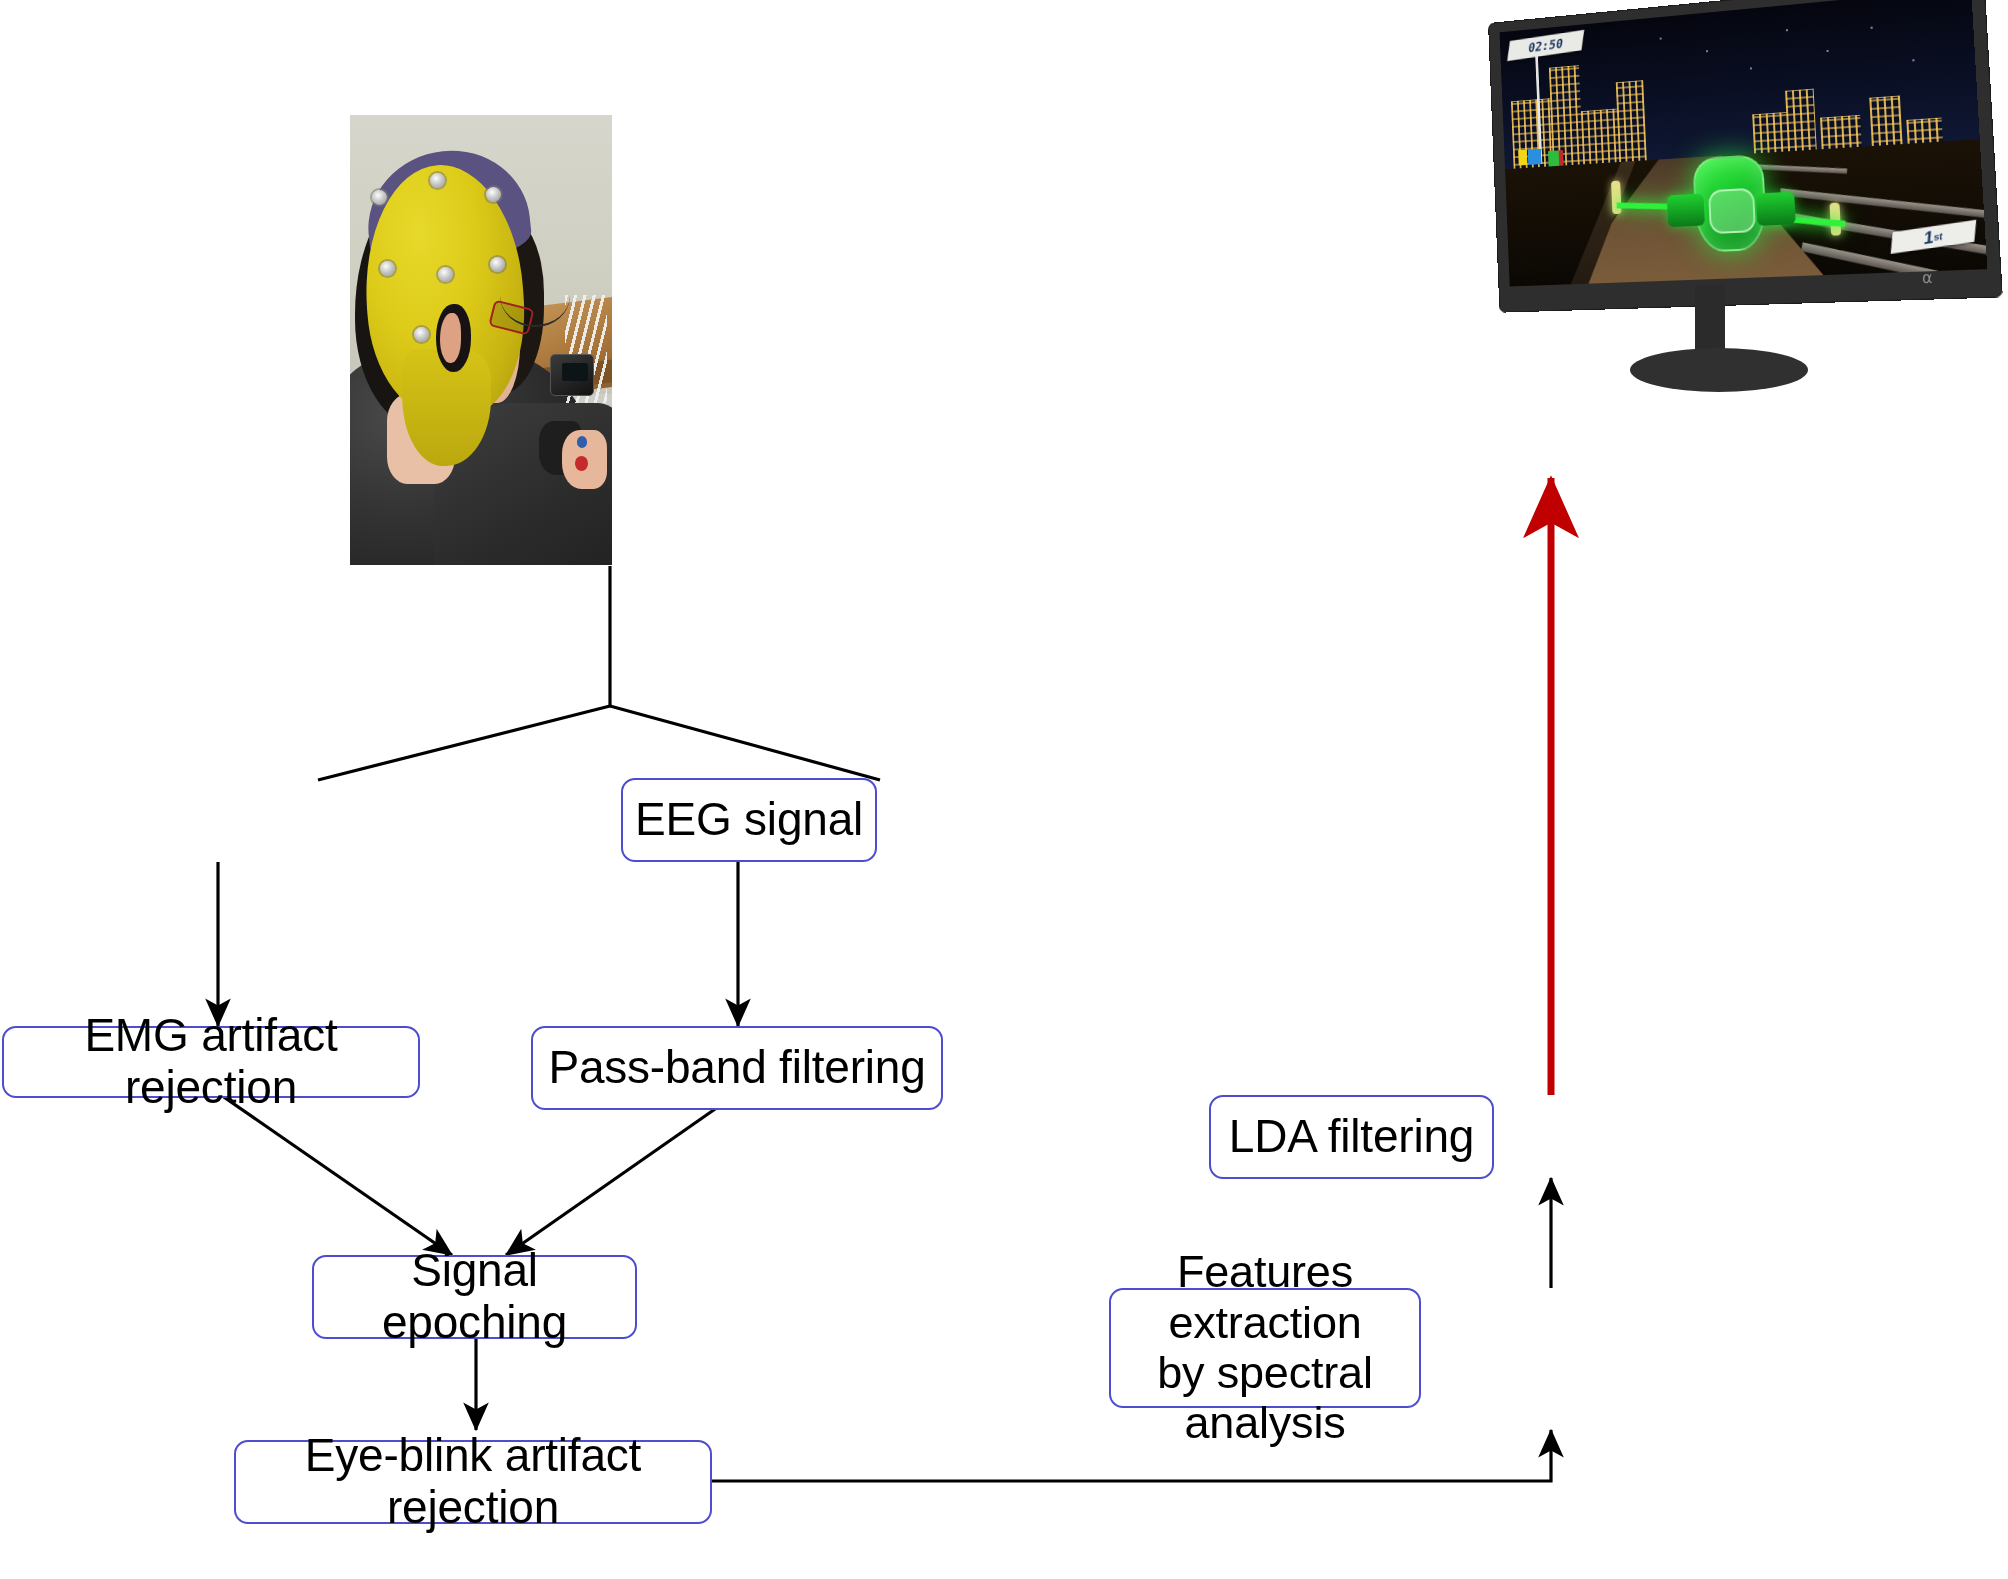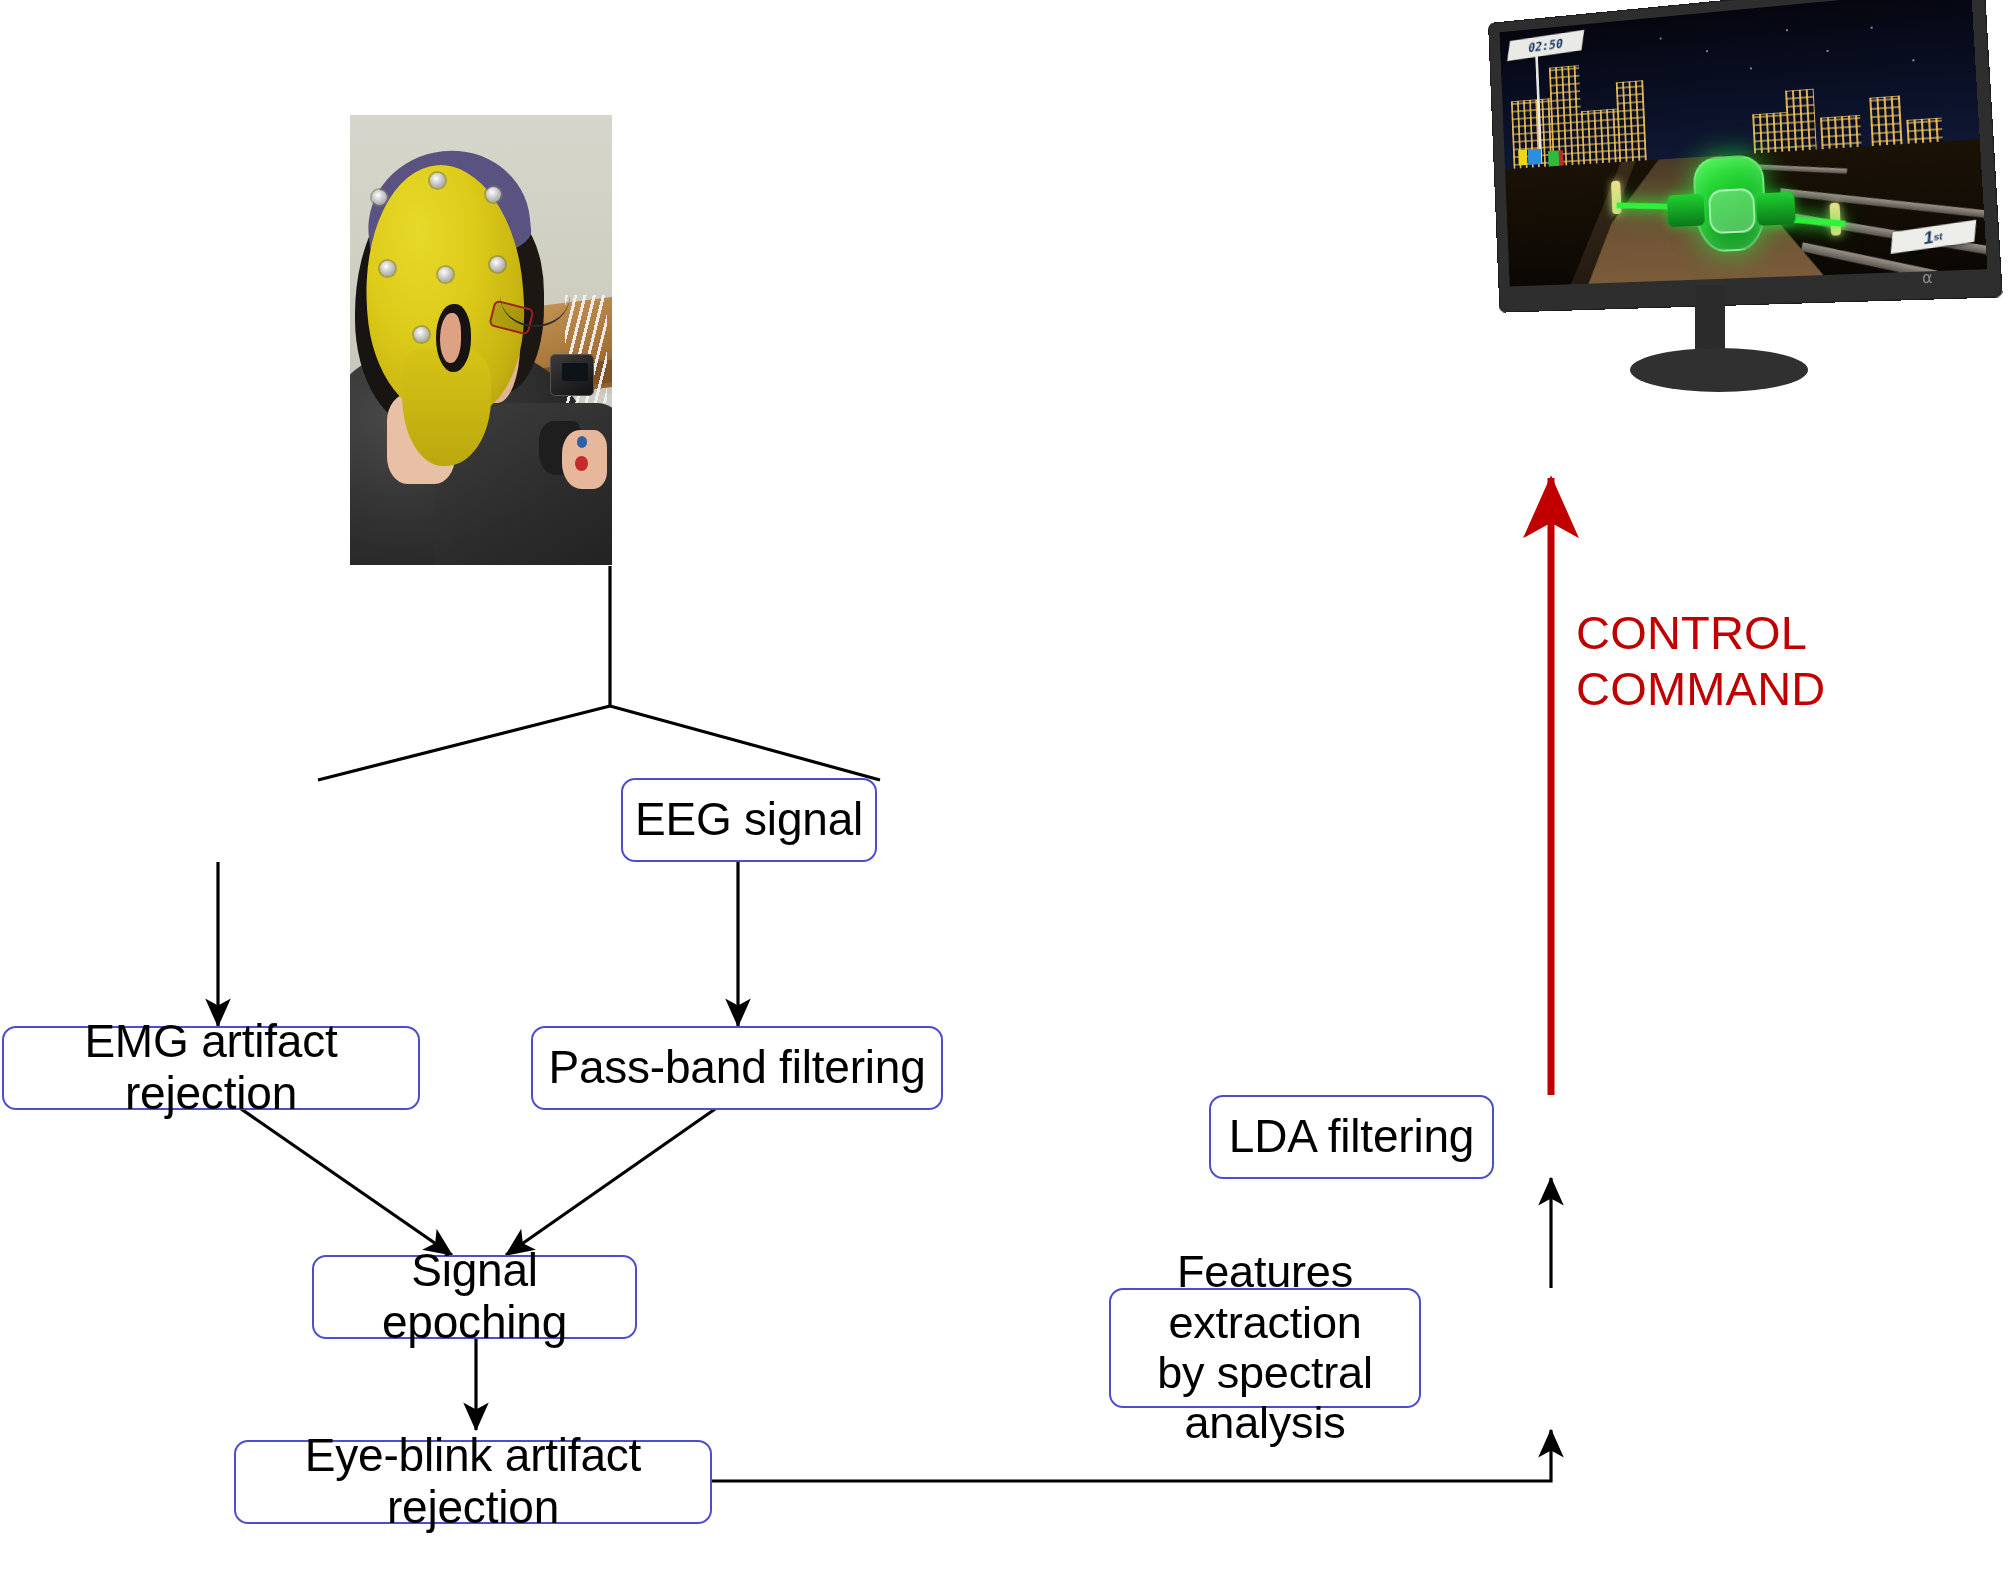--- a/index.html
+++ b/index.html
@@ -402,29 +402,27 @@
     <polyline points="711,1481 1551,1481 1551,1430" fill="none" stroke="#000" stroke-width="3.2" marker-end="url(#ah)"></polyline>
 
     <line x1="1551" y1="1288" x2="1551" y2="1178" stroke="#000" stroke-width="3.2" marker-end="url(#ah)"></line>
 
     <line x1="1551" y1="1095" x2="1551" y2="478" stroke="#c00000" stroke-width="7" marker-end="url(#ahr)"></line>
   </svg>
 
 
   <div class="node" style="left:621px; top:778px; width:256px; height:84px;">EEG signal</div>
 
-  <div class="node" style="left:2px; top:1026px; width:418px; height:84px;">EMG artifact rejection</div>
+  <div class="node" style="left:2px; top:1026px; width:418px; height:72px;">EMG artifact rejection</div>
 
   <div class="node" style="left:531px; top:1026px; width:412px; height:84px;">Pass-band filtering</div>
 
   <div class="node" style="left:312px; top:1255px; width:325px; height:84px;">Signal epoching</div>
 
   <div class="node" style="left:234px; top:1440px; width:478px; height:84px;">Eye-blink artifact rejection</div>
 
   <div class="node two-line" style="left:1109px; top:1288px; width:312px; height:120px;">Features extraction
 by spectral analysis</div>
 
   <div class="node" style="left:1209px; top:1095px; width:285px; height:84px;">LDA filtering</div>
 
-  <div class="control-label" style="left:1576px; top:605px;">CONTROL
-COMMAND</div>
 
 </div>
 
 </body></html>

